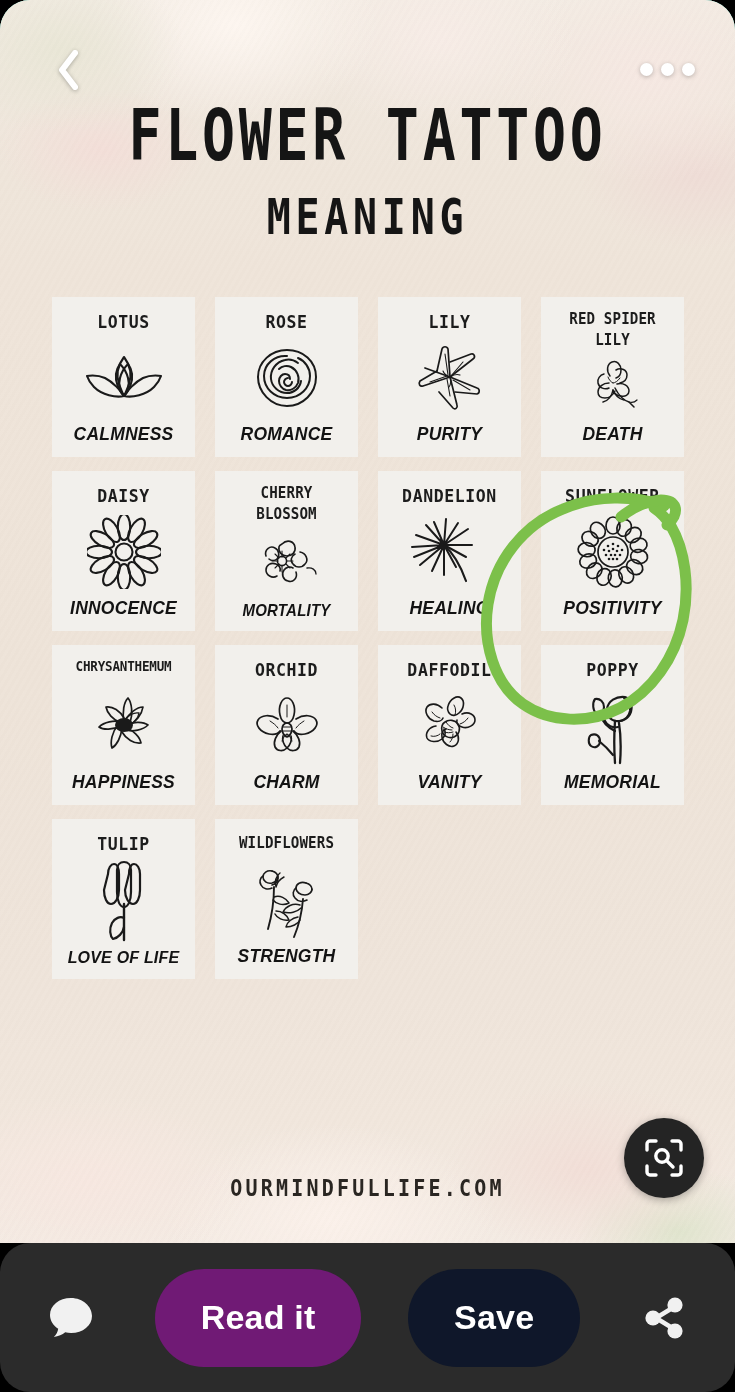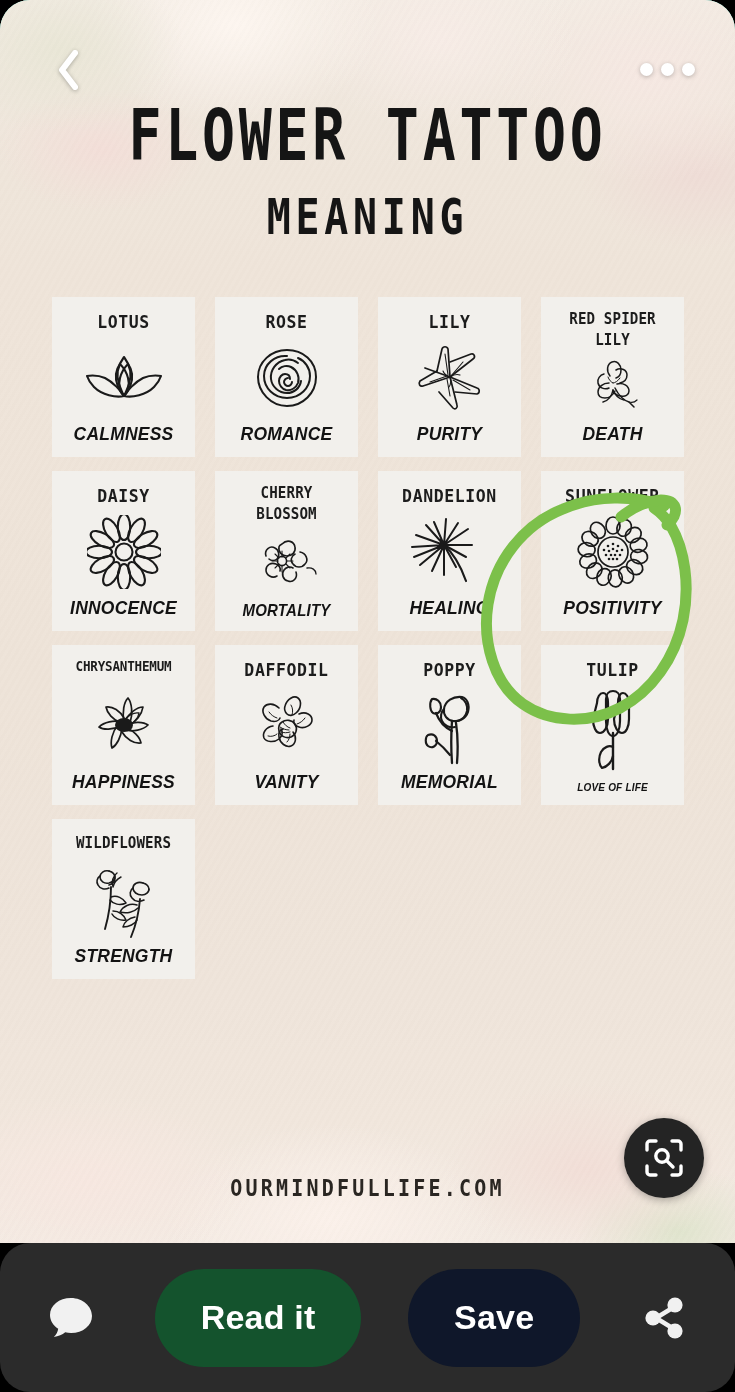--- a/index.html
+++ b/index.html
@@ -193,21 +193,21 @@
   .pill {
     height: 98px;
     border-radius: 52px;
     display: flex; align-items: center; justify-content: center;
     padding: 0 46px;
     font-size: 34px;
     font-weight: 700;
     color: #fff;
     letter-spacing: .2px;
   }
-  .pill-read { background: #14532d; min-width: 166px; }
+  .pill-read { background: #701a75; min-width: 166px; }
   .pill-save { background: #0f172a; min-width: 140px; }
 </style>
 </head>
 <body>
 
 <div id="app">
 
   <div class="pin-image">
     <div class="photo-bg"></div>
     <div class="photo-grain"></div>
@@ -390,20 +390,36 @@
             <path d="M38 40c-1 9-5 17-10 20-2-6 0-16 6-23"></path>
             <path d="M37 38c-8 4-18 4-22 1 5-5 15-7 23-5"></path>
             <path d="M37 35c-8-3-14-10-15-16 7-1 14 4 18 11"></path>
             <path d="M40 33c4-6 10-9 15-8-1 6-6 11-13 13" stroke-width="1.3"></path>
             <ellipse cx="40" cy="37" rx="9" ry="7" fill="#1a1a1a" stroke="none"></ellipse>
           </svg>
         </div>
         <div class="card-meaning">HAPPINESS</div>
       </div>
 
+      <div class="card">
+        <div class="card-name">ORCHID</div>
+        <div class="card-icon">
+          <svg width="74" height="66" viewBox="0 0 74 66" fill="none" stroke="#1a1a1a" stroke-width="1.7" stroke-linecap="round" stroke-linejoin="round">
+            <path d="M30 22c-2-9 2-17 7-17s9 8 7 17c-1 5-4 8-7 8s-6-3-7-8z"></path>
+            <path d="M28 26c-8-5-17-4-20 1-3 5 2 12 11 14 5 1 9 0 11-3"></path>
+            <path d="M46 26c8-5 17-4 20 1 3 5-2 12-11 14-5 1-9 0-11-3"></path>
+            <path d="M31 38c-5 4-8 11-6 16 2 4 8 5 12 1 3-3 5-8 4-12"></path>
+            <path d="M43 38c5 4 8 11 6 16-2 4-8 5-12 1-3-3-5-8-4-12"></path>
+            <path d="M37 30c-3 0-5 3-5 6s2 7 5 8c3-1 5-5 5-8s-2-6-5-6z"></path>
+            <path d="M33 34h8M33 38h8M33 42h7" stroke-width="1.1"></path>
+            <path d="M37 12v12M20 28c3 2 6 4 8 7M54 28c-3 2-6 4-8 7M32 48c1-3 3-6 5-7M42 48c-1-3-3-6-5-7" stroke-width="1"></path>
+          </svg>
+        </div>
+        <div class="card-meaning">CHARM</div>
+      </div>
 
       <div class="card">
         <div class="card-name">DAFFODIL</div>
         <div class="card-icon">
           <svg width="76" height="68" viewBox="0 0 76 68" fill="none" stroke="#1a1a1a" stroke-width="1.6" stroke-linecap="round" stroke-linejoin="round">
             <path d="M36 14c2-7 9-11 13-8 4 3 3 11-2 15-3 3-7 3-9 1s-3-5-2-8z"></path>
             <path d="M50 22c7-3 13 1 13 6s-7 9-13 7c-4-1-6-4-5-7"></path>
             <path d="M30 16c-5-5-12-5-15-1-3 5 1 12 7 14 4 1 8 0 9-3"></path>
             <path d="M24 34c-7 1-11 7-9 12 2 4 10 5 15 1 3-3 4-7 2-10"></path>
             <path d="M44 40c4 5 3 12-2 14-5 2-11-3-12-9-1-4 1-7 4-8"></path>
@@ -438,21 +454,21 @@
         <div class="card-name">TULIP</div>
         <div class="card-icon">
           <svg width="62" height="84" viewBox="0 0 62 84" fill="none" stroke="#1a1a1a" stroke-width="2.2" stroke-linecap="round" stroke-linejoin="round">
             <path d="M15 14c0-6 3-10 6-10s5 4 5 10v16c0 8-4 14-8 14s-7-6-7-14z"></path>
             <path d="M36 14c0-6 2-10 5-10s6 4 6 10v16c0 8-3 14-7 14s-8-6-8-14z"></path>
             <path d="M24 10c0-5 3-8 7-8s7 3 7 8v22c0 9-3 15-7 15s-7-6-7-15z"></path>
             <path d="M31 44v36" stroke-width="2.4"></path>
             <path d="M31 58c-4-2-9 0-12 5-3 6-2 13 1 16 5-1 10-6 11-12" stroke-width="2.2"></path>
           </svg>
         </div>
-        <div class="card-meaning sm" style="font-size:10px">LOVE OF LIFE</div>
+        <div class="card-meaning sm" style="font-size:16px">LOVE OF LIFE</div>
       </div>
 
       <div class="card">
         <div class="card-name sm">WILDFLOWERS</div>
         <div class="card-icon">
           <svg width="78" height="80" viewBox="0 0 78 80" fill="none" stroke="#1a1a1a" stroke-width="1.6" stroke-linecap="round" stroke-linejoin="round">
             <path d="M24 12c-5-1-9 2-9 6s4 7 9 6c4-1 6-4 6-7"></path>
             <path d="M15 17c-3 2-4 6-2 9 2 4 7 5 11 3"></path>
             <path d="M24 12c4 1 6 4 6 7 0 3-2 6-6 7"></path>
             <path d="M26 28c0 14-2 28-6 42" stroke-width="1.9"></path>

